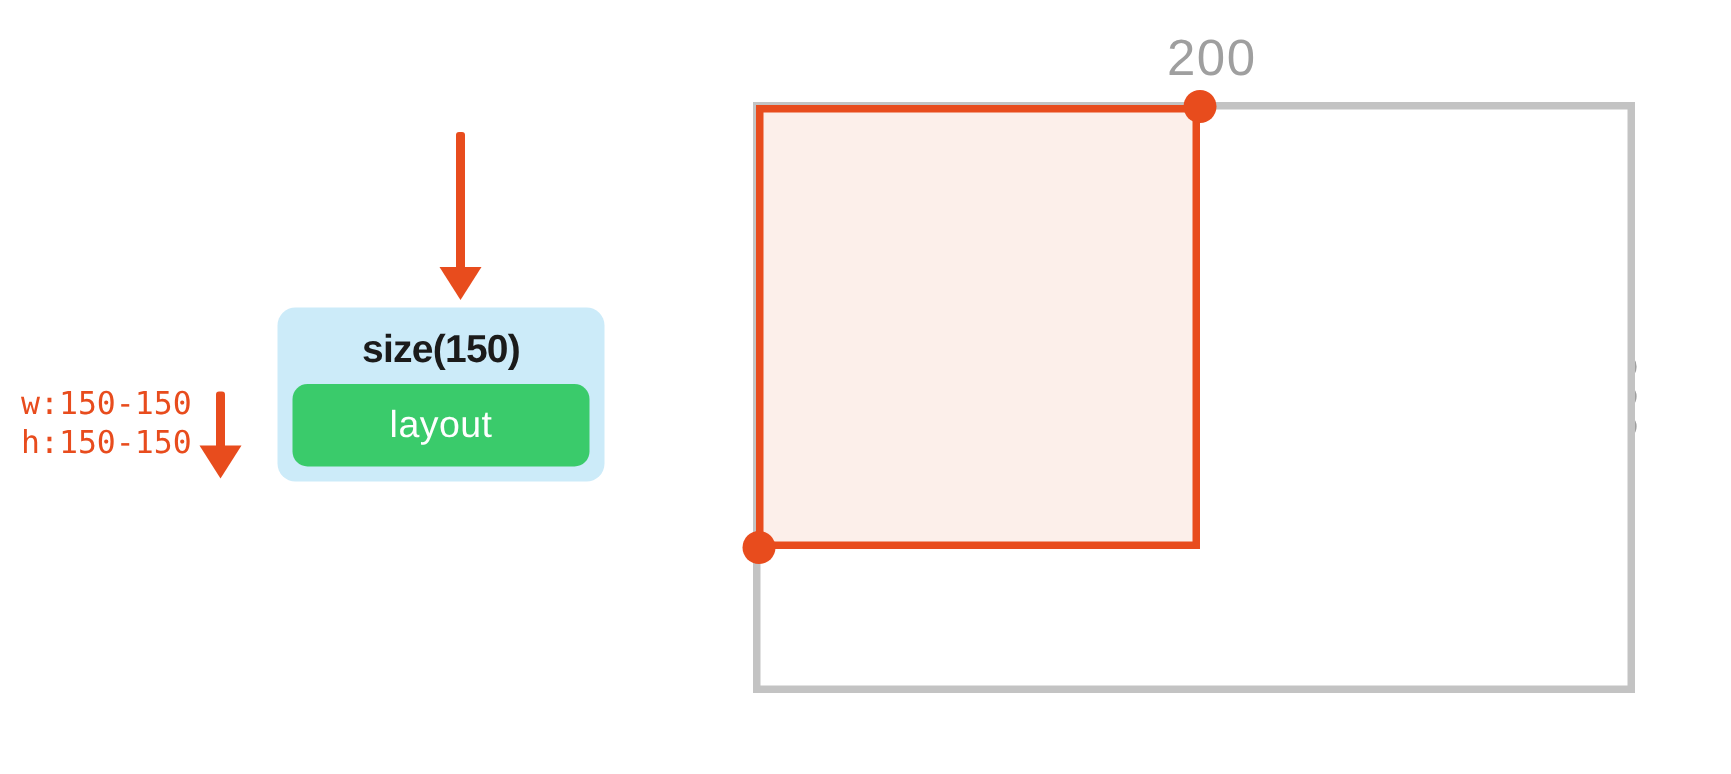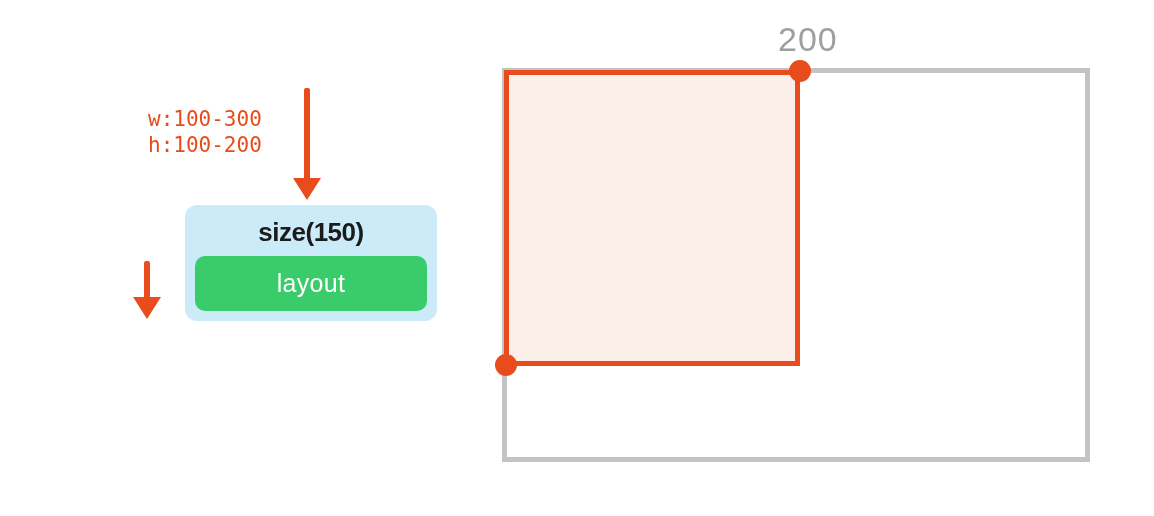--- a/index.html
+++ b/index.html
@@ -78,21 +78,21 @@
       line-height: 1.25;
       color: #e84c1d;
       white-space: pre;
     }
 
     
     .size-node {
       position: absolute;
       left: 135px;
       top: 135px;
-      width: 252px;
+      width: 218px;
       background: #ccebf9;
       border-radius: 12px;
       padding: 12px 10px 10px 10px;
     }
     .size-node-title {
       font-size: 26px;
       font-weight: 700;
       color: #1b1b1b;
       text-align: center;
       letter-spacing: -0.5px;
@@ -167,25 +167,25 @@
     }
     .dot-bl { left: 25px;  top: 344px; }
     .dot-tr { left: 319px; top: 50px;  }
   </style>
 </head>
 <body>
 
 <div class="left-area">
   <div class="arrow1-line"></div>
   <div class="arrow1-head"></div>
-  <div class="arrow1-label"><span>w:100-300</span>
-<span>h:100-200</span></div>
 
   <div class="arrow2-line"></div>
   <div class="arrow2-head"></div>
+  <div class="arrow2-label"><span>w:150-150</span>
+<span>h:150-150</span></div>
 
   <div class="size-node">
     <div class="size-node-title">size(150)</div>
     <div class="layout-btn">layout</div>
   </div>
 </div>
 
 <div class="right-area">
   <div class="label-300">200</div>
   <div class="label-200">200</div>

